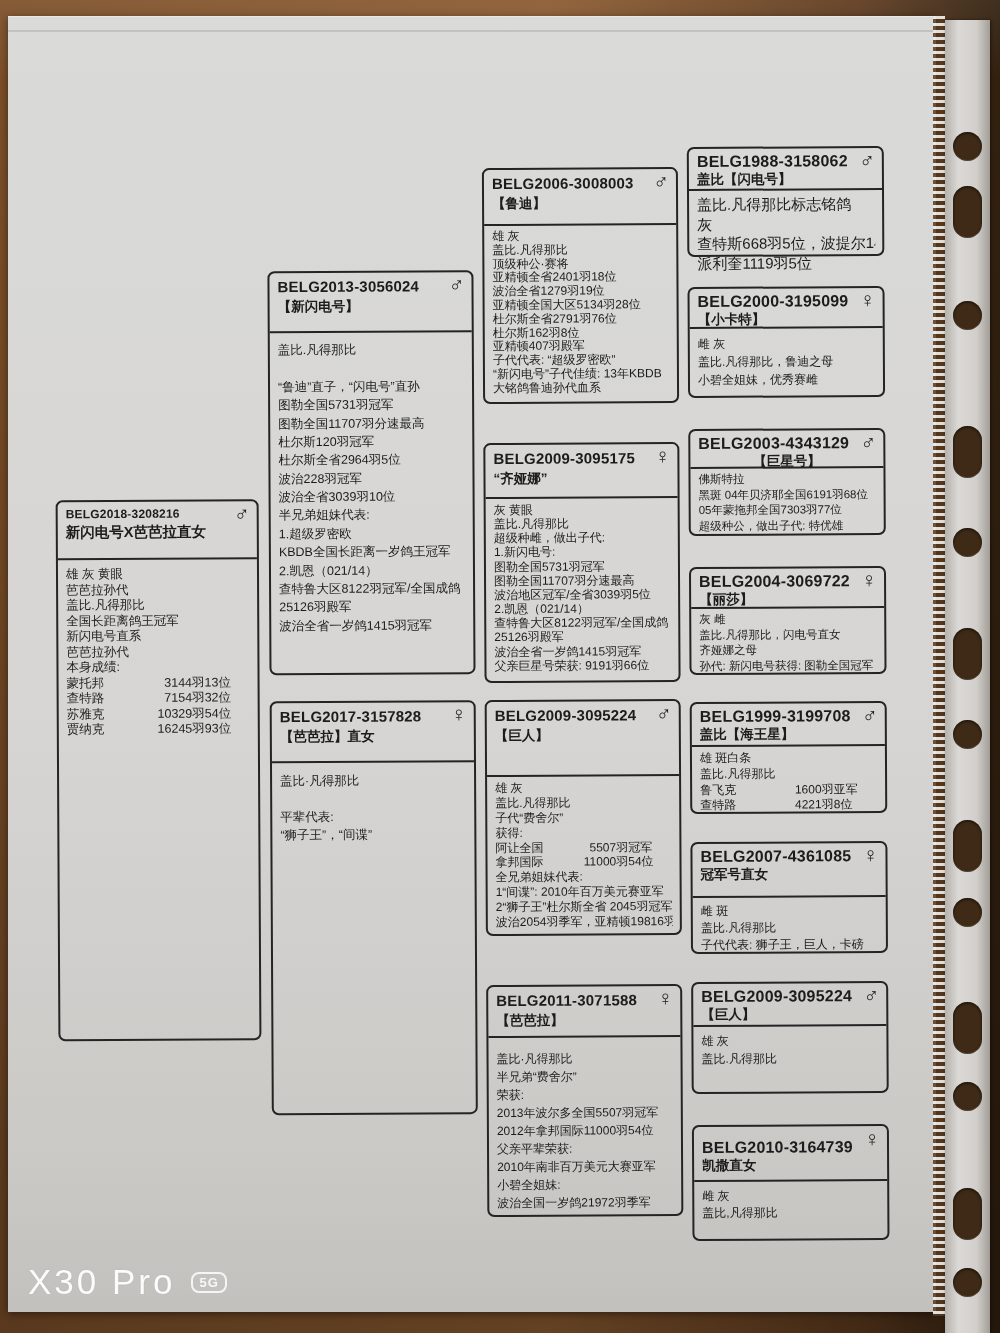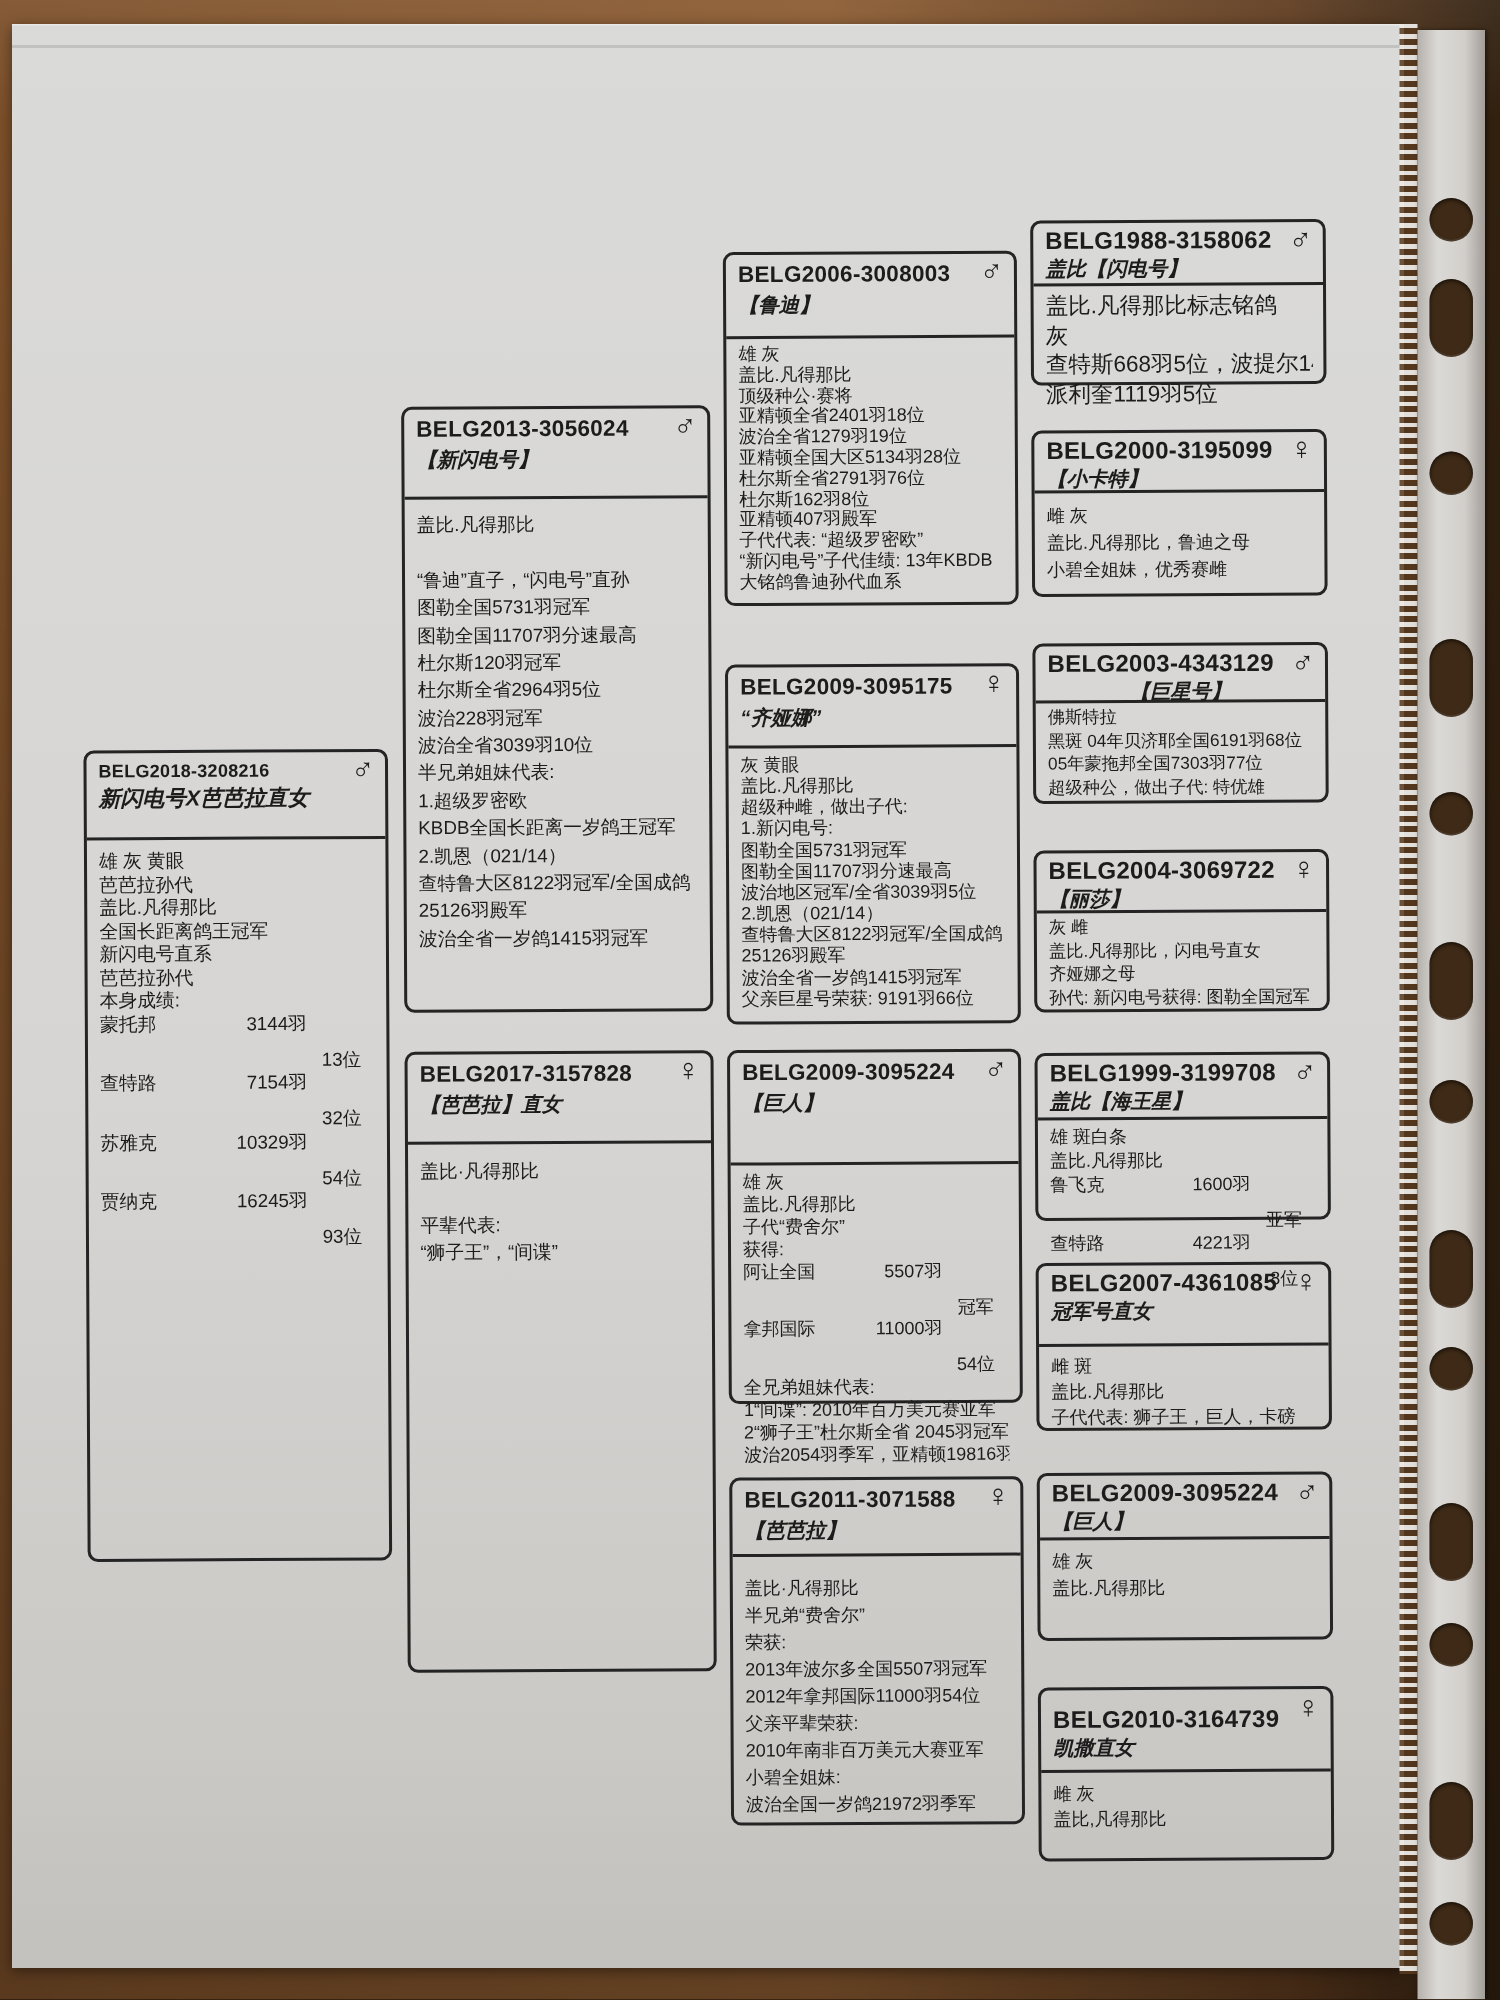--- a/index.html
+++ b/index.html
@@ -20,28 +20,28 @@
     background:linear-gradient(90deg,#b5b1ac 0%,#dbd9d6 30%,#d2cfcb 70%,#a29d97 100%);
     box-shadow:1px 0 3px rgba(0,0,0,.5);}
   .hole{position:absolute;left:8px;width:29px;background:#3e2a16;
     box-shadow:inset 0 1px 3px rgba(0,0,0,.7), inset 0 -1px 1px rgba(255,255,255,.15);}
   .hole.round{height:29px;border-radius:50%;}
   .hole.oblong{height:52px;border-radius:15px;}
   
   .pbox{position:absolute;border:2px solid #242424;border-radius:7px;color:#1c1c1c;}
   .phead{position:relative;border-bottom:2px solid #242424;padding:5px 8px 0 8px;box-sizing:border-box;height:100%;}
   .ring{font-weight:bold;font-size:15px;letter-spacing:.2px;line-height:1.2;white-space:nowrap;}
-  .sub{font-weight:bold;font-size:13.5px;margin-top:2px;white-space:nowrap;font-style:italic;}
+  .sub{font-weight:bold;font-size:13.5px;margin-top:2px;white-space:nowrap;}
   .sex{position:absolute;top:1px;right:7px;font-size:21px;font-weight:bold;line-height:1;}
   .pbody{padding:5px 7px 0 8px;}
   .pline{white-space:nowrap;overflow:hidden;}
   .pline.cols{display:flex;}
   .pline.cols .c0{flex:0 0 42%;}
   .pline.cols .c1{flex:0 0 33%;text-align:right;}
-  .pline.cols .c2{flex:1;text-align:center;margin-top:24px;}
+  .pline.cols .c2{flex:1;text-align:left;}
   
   .wm{position:absolute;left:28px;top:1262px;color:rgba(255,255,255,.95);display:flex;align-items:center;}
   .wm .dev{font-size:35px;letter-spacing:3px;font-weight:500;text-shadow:0 0 2px rgba(0,0,0,.08);}
   .wm .badge{margin-left:16px;font-size:13px;font-weight:bold;border:2px solid rgba(255,255,255,.9);
     border-radius:8px;padding:1px 6px;letter-spacing:1px;opacity:.92;}
   .sleeveline{position:absolute;left:8px;top:30px;width:928px;height:2px;background:rgba(120,118,115,.25);}
 </style>
 </head>
 <body>
 
@@ -333,13 +333,17 @@
     <div class="hole oblong" style="top:608px;"></div>
     <div class="hole round" style="top:700px;"></div>
     <div class="hole oblong" style="top:800px;"></div>
     <div class="hole round" style="top:878px;"></div>
     <div class="hole oblong" style="top:982px;"></div>
     <div class="hole round" style="top:1062px;"></div>
     <div class="hole oblong" style="top:1168px;"></div>
     <div class="hole round" style="top:1248px;"></div>
   </div>
 
+  <div class="wm">
+    <span class="dev">X30 Pro</span>
+    <span class="badge">5G</span>
+  </div>
 </div>
 
 </body></html>

